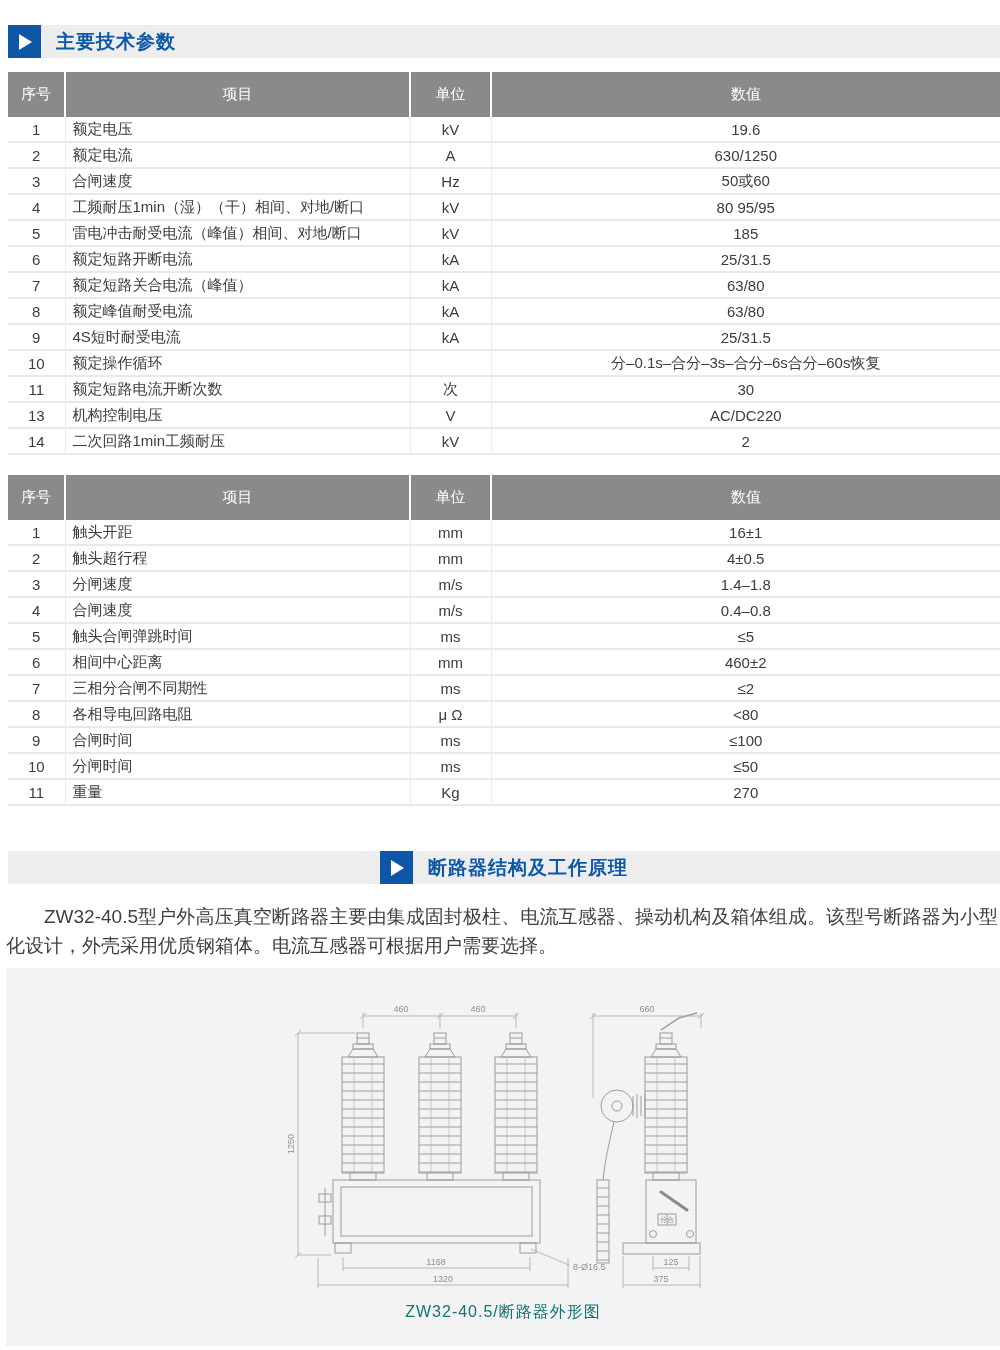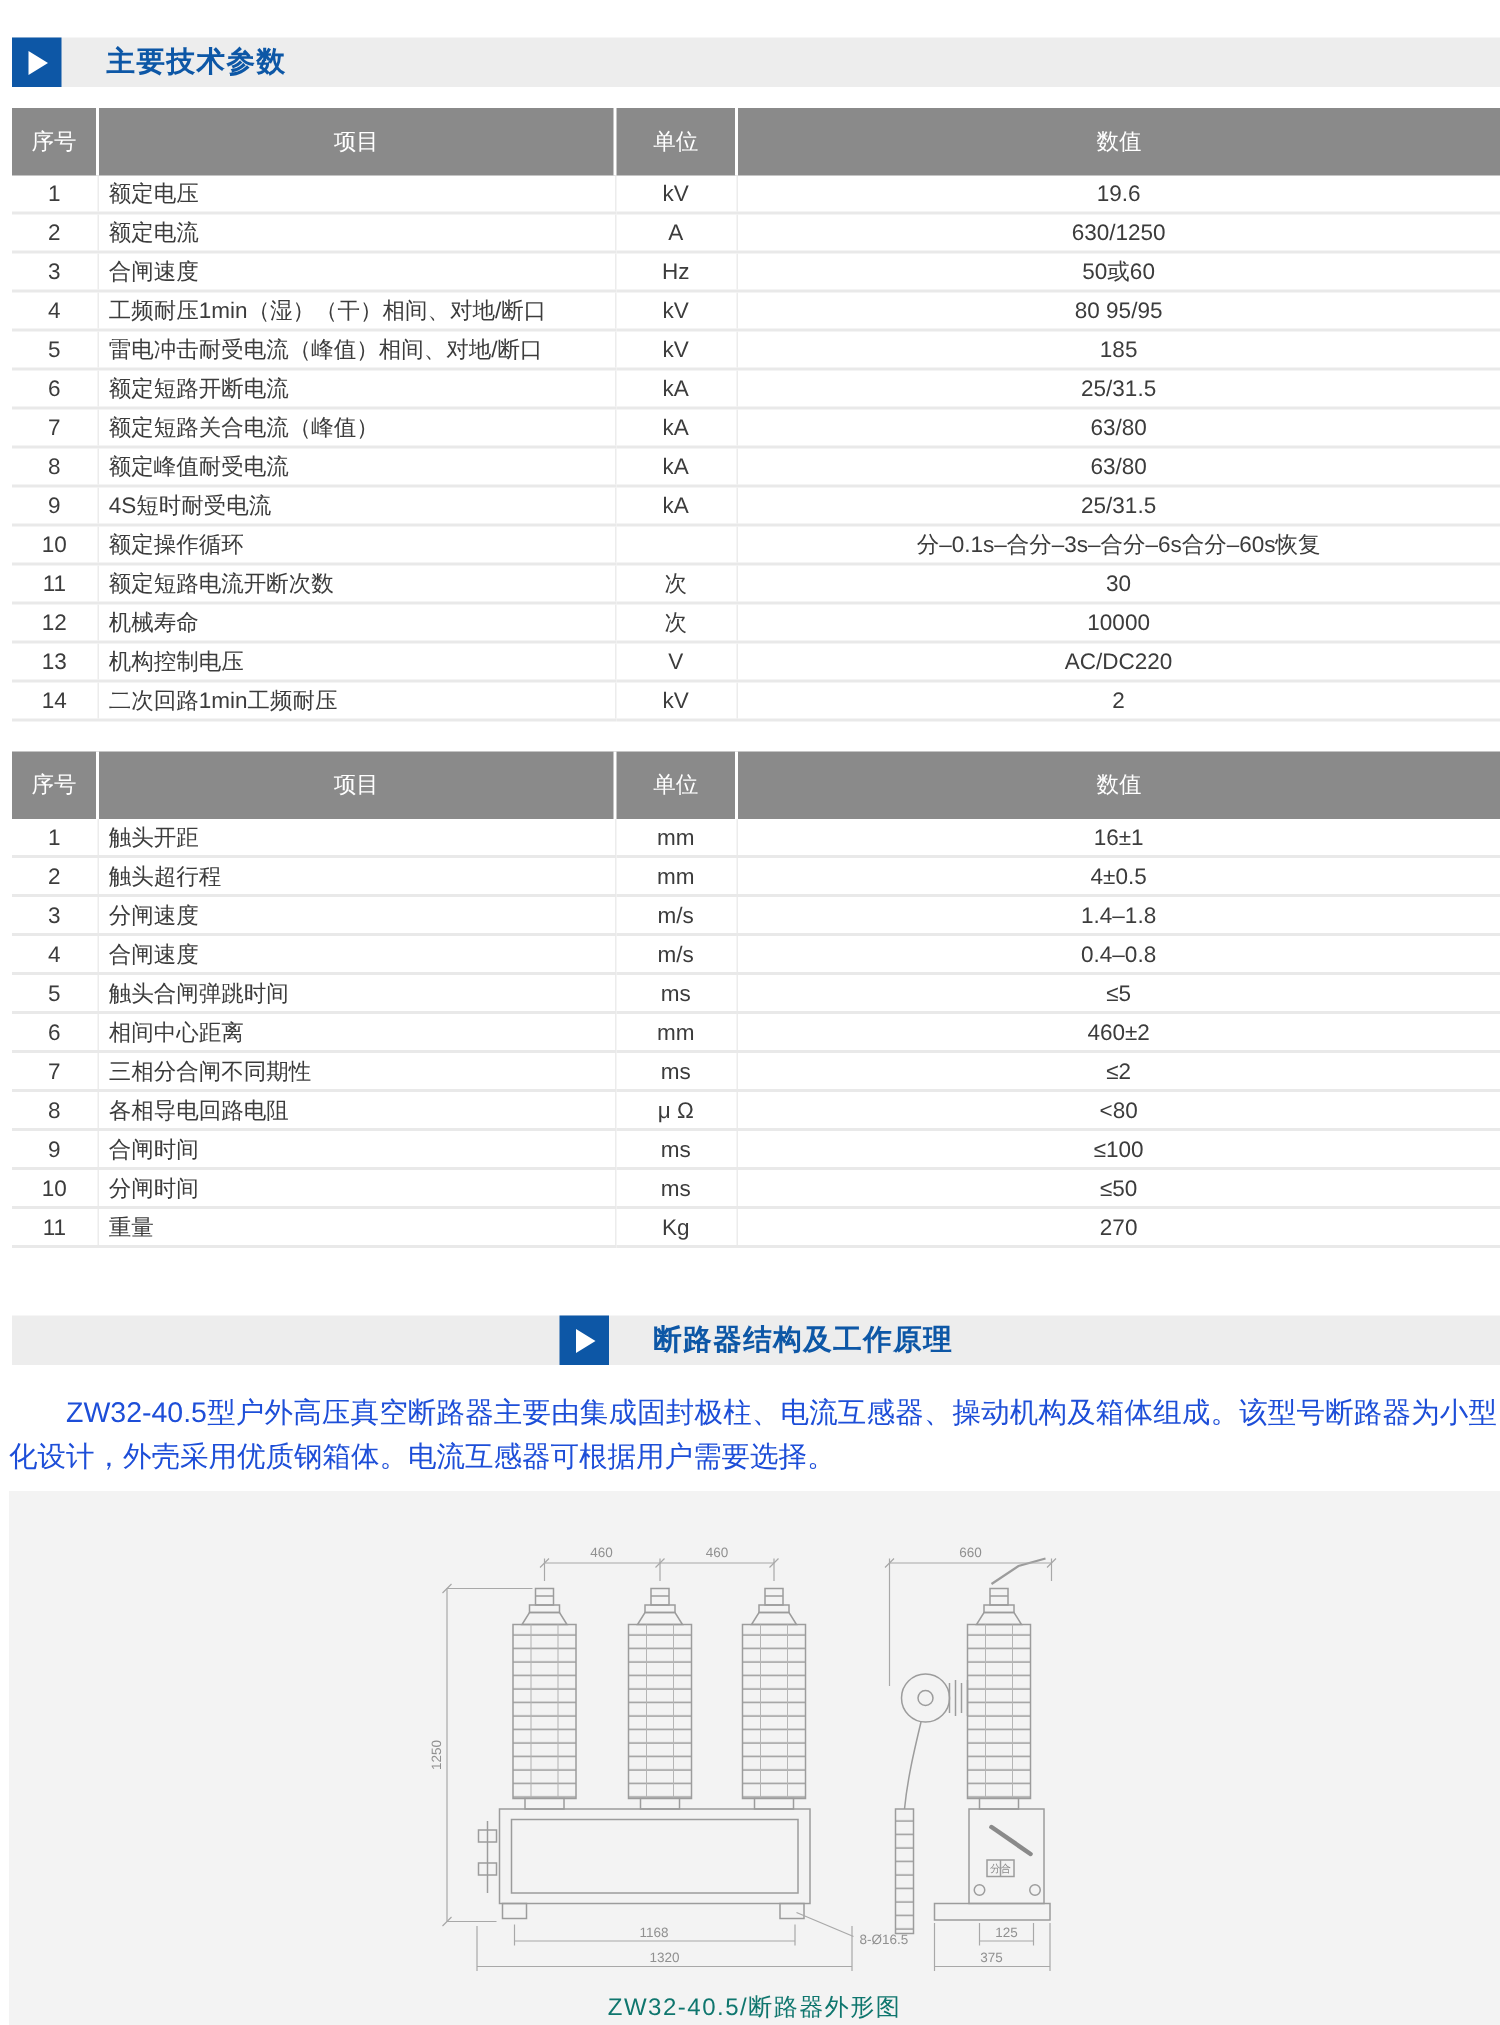--- a/index.html
+++ b/index.html
@@ -6,37 +6,37 @@
   body { width:1000px; font-family:"Liberation Sans","DejaVu Sans",sans-serif; }
   .page { width:1000px; min-height:1350px; box-sizing:border-box; padding-top:25px; }
 
   
   .section-bar { display:flex; align-items:stretch; height:33px; margin-left:8px; background:#ededed; }
   .section-icon { flex:0 0 33px; width:33px; height:33px; background:#0d57a6;
                   display:flex; align-items:center; justify-content:center; }
   .tri { width:0; height:0; border-left:13px solid #ffffff;
          border-top:8px solid transparent; border-bottom:8px solid transparent; margin-left:2px; }
   .section-title { color:#0d57a6; font-weight:bold; font-size:19px; line-height:33px;
-                   padding-left:30px; letter-spacing:1px; }
+                   padding-left:15px; letter-spacing:1px; }
   .section-2 { margin-top:45px;justify-content:center; }
 
   
   table.params { border-collapse:collapse; width:992px; margin:14px 0 0 8px; table-layout:fixed; }
   table.params.t2 { margin-top:20px; }
   .params th { background:#8a8a8a; color:#ffffff; font-weight:normal; font-size:15px;
                height:23px; border-left:2px solid #ffffff; padding:11px; }
   .params th:first-child { border-left:none; }
   .params td { height:24px; font-size:15px; color:#3c3c3c; text-align:center;
                border-bottom:2px solid #e9e9e9; border-left:1px solid #ececec;
                padding:0 4px; overflow:hidden; white-space:nowrap; }
   .params td:first-child { border-left:none; }
   .params tbody td:nth-child(2) { text-align:left; padding-left:7px; }
 
   
-  p.body-text { margin:18px 2px 0 6px; font-size:19px; line-height:29px; color:#1d4ed8;
+  p.body-text { margin:18px 2px 0 6px; font-size:19px; line-height:29px; color:#404040;
                 text-indent:2em; text-align:justify; }
   p.body-text.last { margin-top:16px; }
 
   
   .figure-block { margin:8px 0 0 6px; width:994px; height:378px; background:#f3f3f3; overflow:hidden; }
   svg.drawing { display:block; width:984px; height:330px; margin:0 auto; }
   .figure-caption { text-align:center; font-size:16px; color:#0f766e; margin-top:4px; letter-spacing:1px; }
 </style>
 </head>
 <body>
@@ -124,26 +124,20 @@
           <td>10</td>
           <td>额定操作循环</td>
           <td></td>
           <td>分–0.1s–合分–3s–合分–6s合分–60s恢复</td>
         </tr>
         <tr>
           <td>11</td>
           <td>额定短路电流开断次数</td>
           <td>次</td>
           <td>30</td>
-        </tr>
-        <tr>
-          <td>12</td>
-          <td>机械寿命</td>
-          <td>次</td>
-          <td>10000</td>
         </tr>
         <tr>
           <td>13</td>
           <td>机构控制电压</td>
           <td>V</td>
           <td>AC/DC220</td>
         </tr>
         <tr>
           <td>14</td>
           <td>二次回路1min工频耐压</td>

